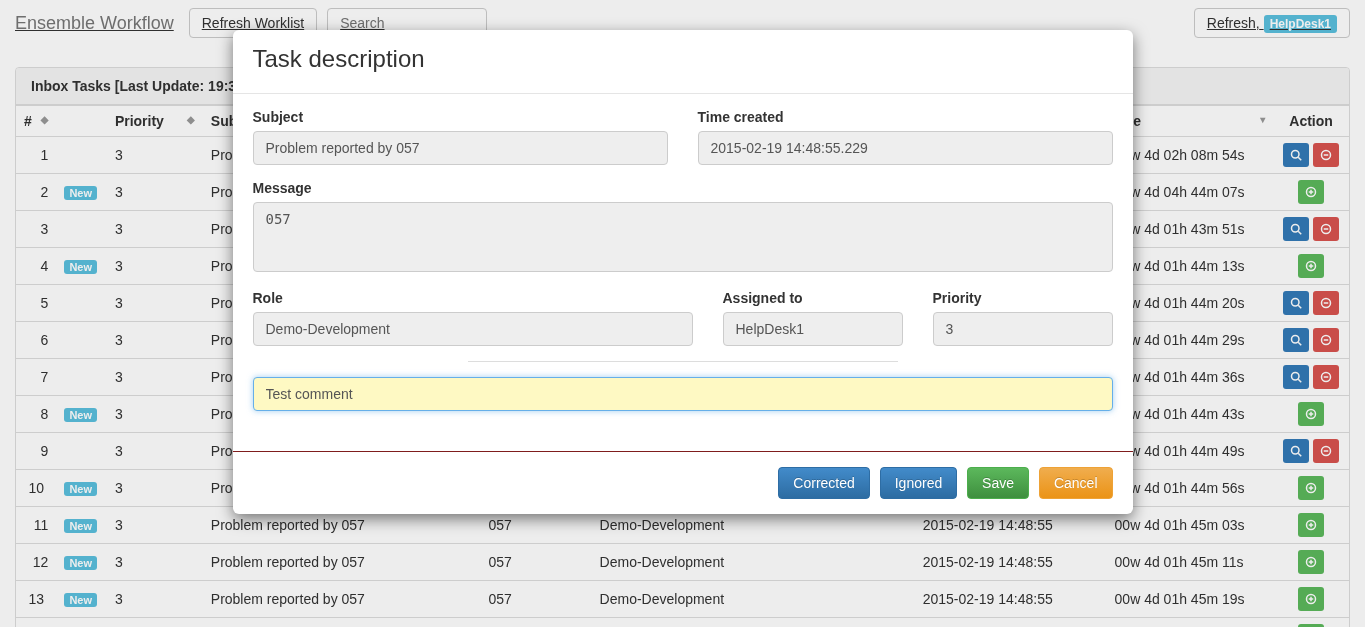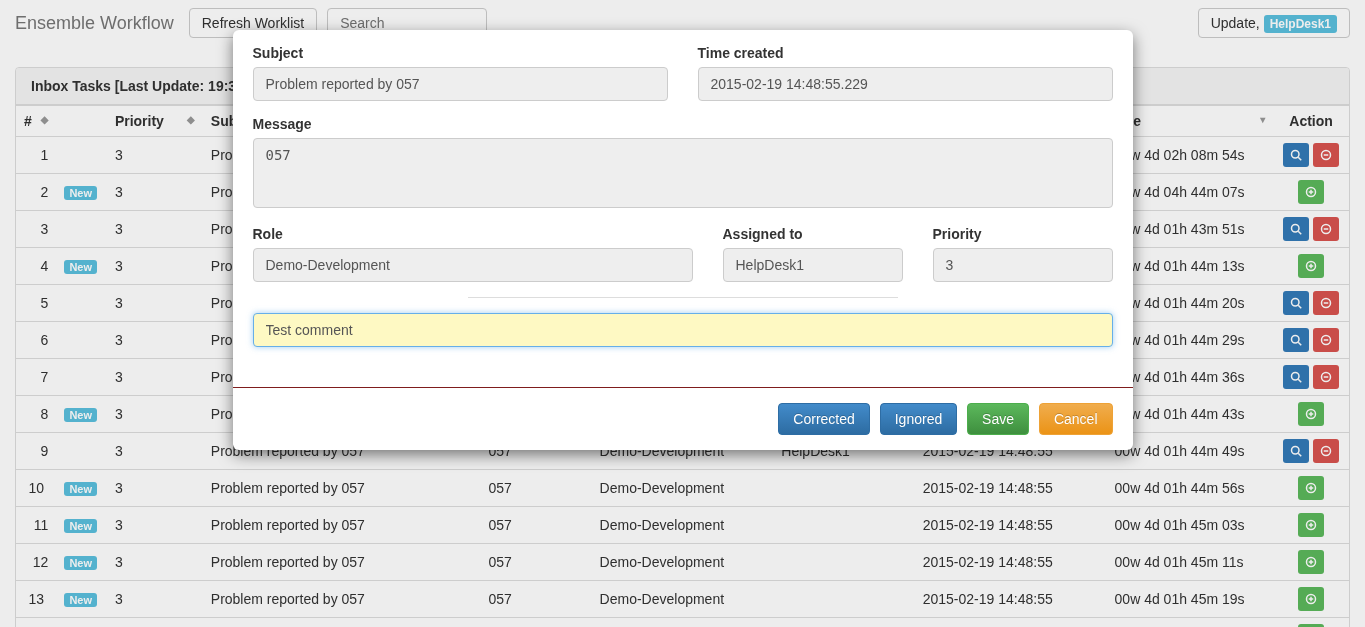--- a/index.html
+++ b/index.html
@@ -12,20 +12,21 @@
     height: 627px;
     overflow: hidden;
     position: relative;
   }
   
   .navbar {
     display: flex;
     align-items: center;
     padding: 8px 15px;
     border-bottom: 1px solid transparent;
+    text-decoration: underline;
   }
   .navbar-brand {
     font-size: 18px;
     color: #777;
     padding-right: 15px;
   }
   .btn-default {
     background: #fff;
     border: 1px solid #ccc;
     border-radius: 4px;
@@ -196,21 +197,21 @@
 </style>
 </head>
 <body>
 
 <div class="navbar">
   <span class="navbar-brand">Ensemble Workflow</span>
   <button class="btn-default">Refresh Worklist</button>
   <input class="search-input" placeholder="Search" style="">
   <div class="nav-right">
     <button class="btn-default">
-      <span>Update,</span>
+      <span>Refresh,</span>
       <span class="user-badge">HelpDesk1</span>
     </button>
   </div>
 </div>
 
 <div class="panel">
   <div class="panel-heading">Inbox Tasks [Last Update: 19:33:1x]</div>
   <table class="worklist">
     <colgroup>
       <col class="col-num">
@@ -508,20 +509,23 @@
           <td>2015-02-19 17:47:48.632</td>
           <td>00w 4d 01h 45m 27s</td>
           <td style="text-align:center"><button class="action-btn action-add"></button></td>
         </tr>
       </tbody>
   </table>
 </div>
 
 <div class="modal-backdrop"></div>
 <div class="modal">
+  <div class="modal-header">
+    <div class="modal-title">Task description</div>
+  </div>
   <div class="modal-body">
     <div class="form-row">
       <div class="form-group">
         <label class="form-label">Subject</label>
         <input class="form-control" readonly="" value="Problem reported by 057" style="">
       </div>
       <div class="form-group">
         <label class="form-label">Time created</label>
         <input class="form-control" readonly="" value="2015-02-19 14:48:55.229" style="">
       </div>

